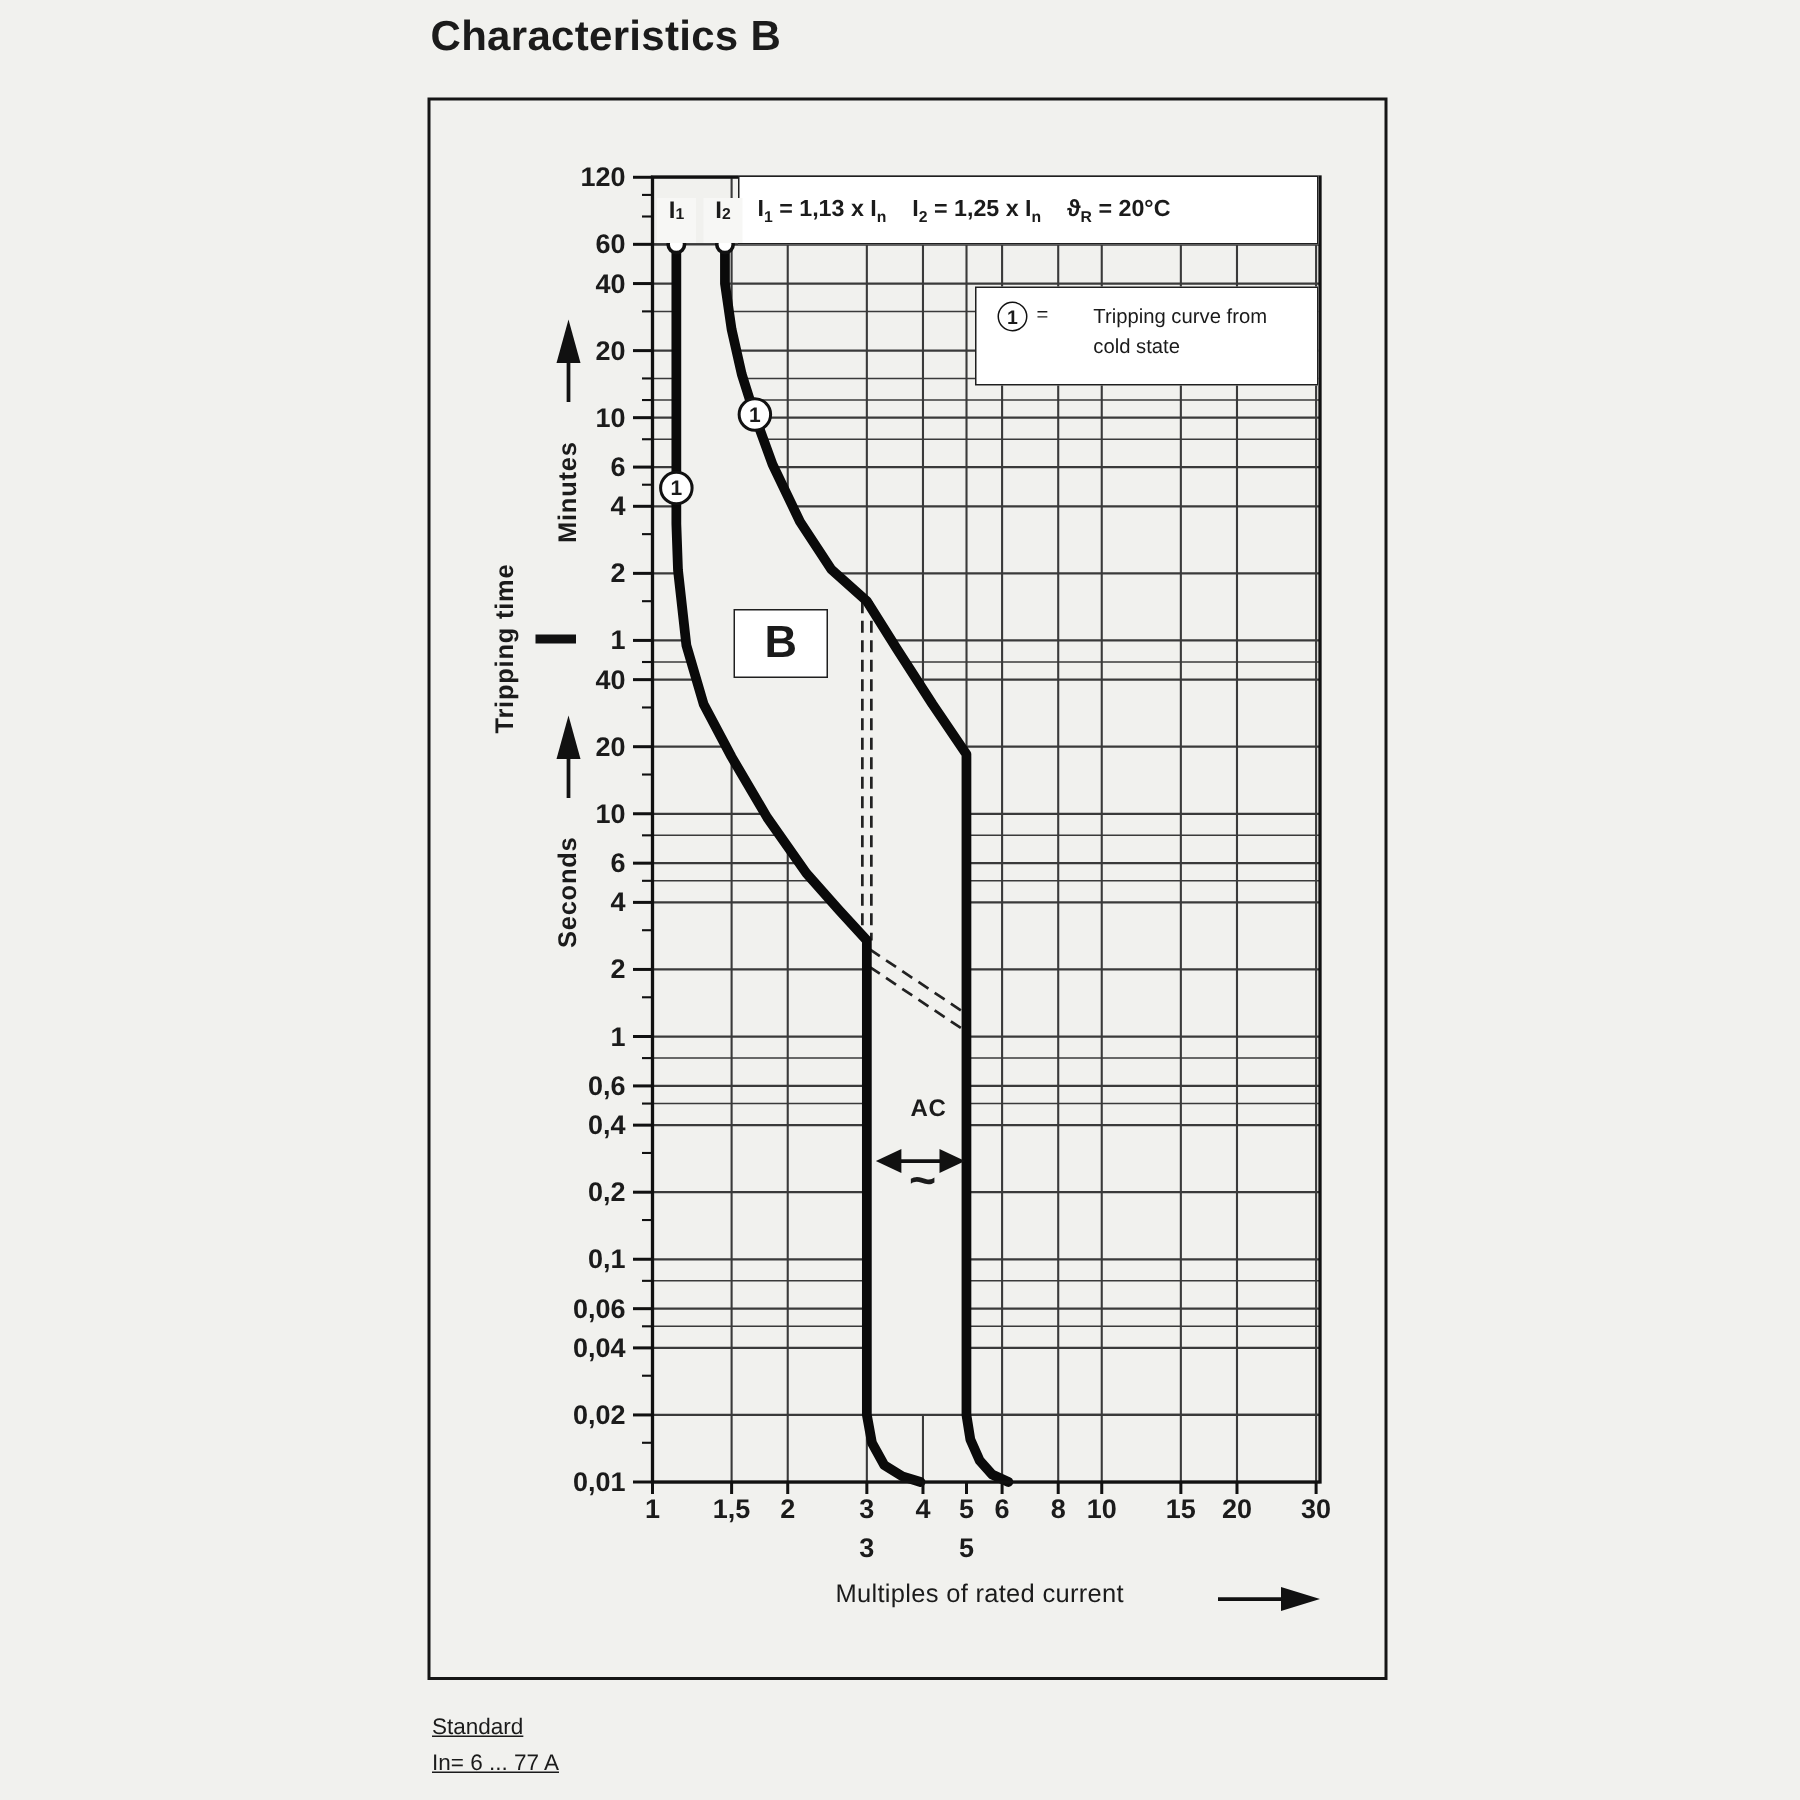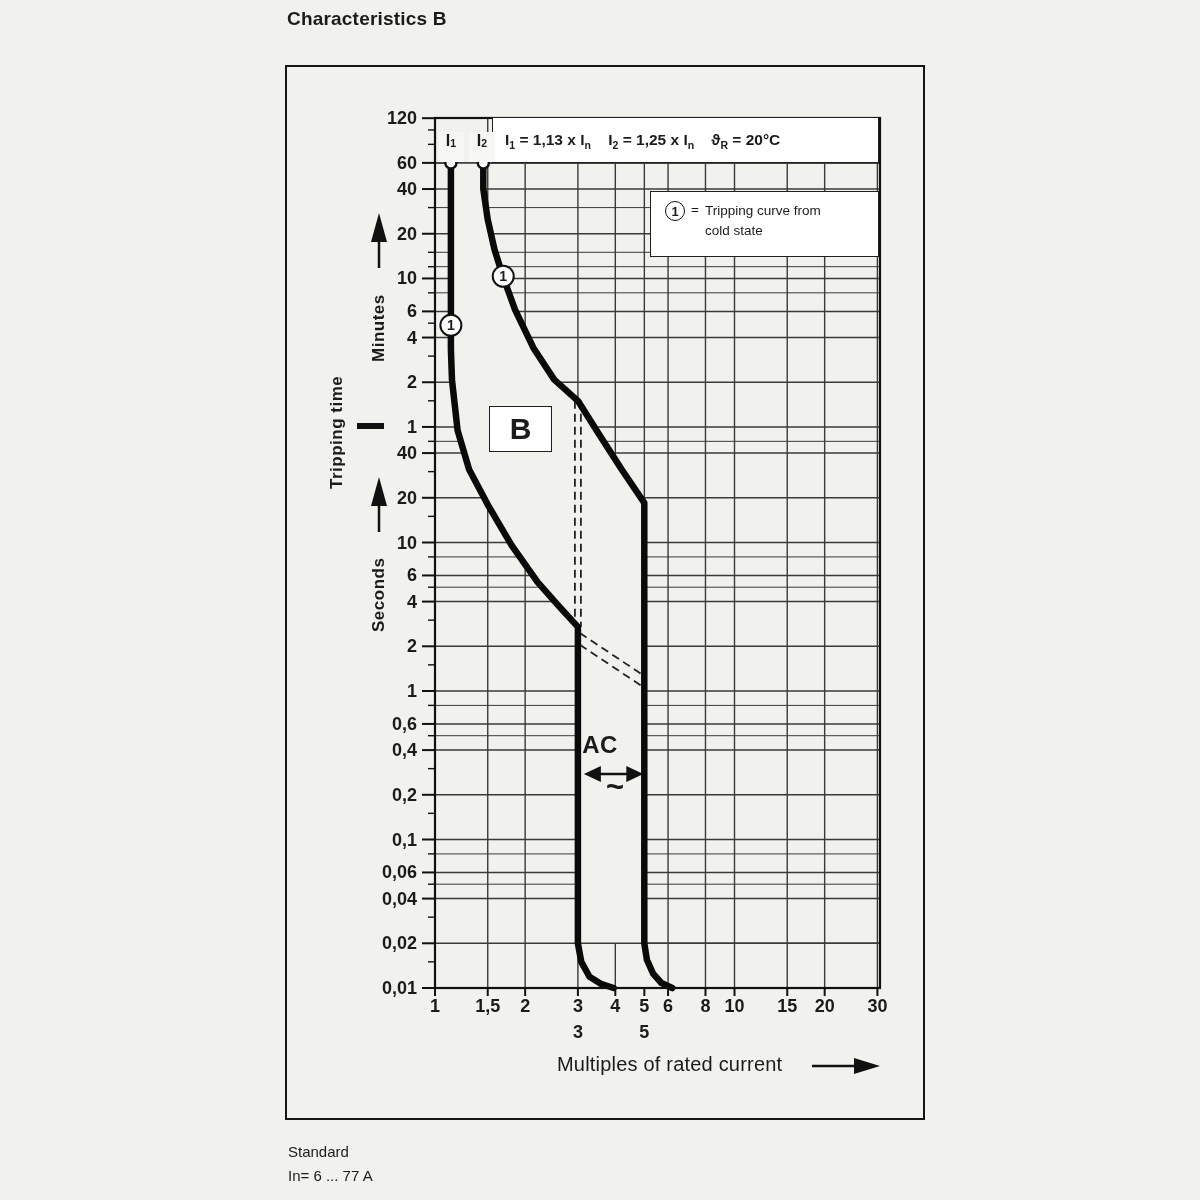--- a/index.html
+++ b/index.html
@@ -1,45 +1,45 @@
 <!DOCTYPE html>
 <html><head>
 <meta charset="utf-8">
 <style>
   html,body{margin:0;padding:0;width:1200px;height:1200px;background:#f1f1ee;
     font-family:"Liberation Sans","DejaVu Sans",sans-serif;color:#1b1b1b;overflow:hidden;position:relative;}
   .abs{position:absolute;}
-  #page-title{left:287px;top:8px;font-size:19px;font-weight:700;letter-spacing:.2px;}
+  #page-title{left:287px;top:8px;font-size:28px;font-weight:700;letter-spacing:.2px;}
   #chart-card{left:285px;top:65px;width:636px;height:1051px;border:2px solid #161616;background:transparent;}
   #plot{left:0;top:0;z-index:2;}
   .overlay{z-index:3;}
   #formula-box{left:492px;top:117px;width:387px;height:46px;background:#ffffff;border:1.5px solid #1f1f1f;
      box-sizing:border-box;display:flex;align-items:center;padding-left:12px;font-size:15.5px;font-weight:700;white-space:pre;}
   .fsub{font-size:10.5px;position:relative;top:4.5px;font-weight:700;}
   #legend-box{left:650px;top:191px;width:229px;height:66px;background:#ffffff;border:1.5px solid #1f1f1f;
      box-sizing:border-box;display:flex;align-items:flex-start;padding:9px 0 0 14px;font-size:13.5px;}
   .lg-circle{display:inline-flex;align-items:center;justify-content:center;width:20px;height:20px;border:1.8px solid #111;
      border-radius:50%;font-size:13px;font-weight:700;box-sizing:border-box;flex:none;background:#fff;}
   .lg-eq{margin:1px 6px 0 6px;font-weight:400;}
-  .lg-text{line-height:1.5;}
+  .lg-text{line-height:1.5;margin-left:24px;}
   #b-box{left:489px;top:406px;width:63px;height:46px;background:#ffffff;border:1.6px solid #1f1f1f;box-sizing:border-box;
      display:flex;align-items:center;justify-content:center;font-size:30px;font-weight:700;}
   .chip{top:132px;width:26px;height:30px;background:#f7f7f5;display:flex;align-items:flex-start;justify-content:center;
      font-size:16px;font-weight:700;}
   #i1-chip{left:438px;}
   #i2-chip{left:469px;}
   .vlabel{writing-mode:vertical-rl;transform:rotate(180deg);font-size:17px;font-weight:600;letter-spacing:.5px;
      display:flex;align-items:center;justify-content:center;width:22px;}
   #minutes-label{left:368px;top:286px;height:84px;}
   #seconds-label{left:368px;top:551px;height:88px;}
   #tripping-label{left:326px;top:358px;height:148px;}
-  #ac-label{left:573px;top:731px;width:54px;text-align:center;font-size:24px;font-weight:700;letter-spacing:.5px;}
+  #ac-label{left:592px;top:731px;width:54px;text-align:center;font-size:16px;font-weight:700;letter-spacing:.5px;}
   #ac-symbol{left:588px;top:772px;width:54px;text-align:center;font-size:31px;font-weight:700;line-height:30px;}
-  #xaxis-label{left:557px;top:1053px;font-size:20px;font-weight:400;letter-spacing:.2px;}
-  #footer{left:288px;top:1140px;font-size:15px;line-height:24px;}
+  #xaxis-label{left:557px;top:1053px;font-size:17px;font-weight:400;letter-spacing:.2px;}
+  #footer{left:288px;top:1140px;font-size:15px;line-height:24px;text-decoration:underline;}
 </style>
 </head>
 <body>
 
 <div class="abs" id="page-title">Characteristics B</div>
 
 <div class="abs" id="chart-card"></div>
 
 <svg class="abs" id="plot" width="1200" height="1200" viewBox="0 0 1200 1200">
     <line x1="487.73933208717654" y1="118" x2="487.73933208717654" y2="988" stroke="#3a3a3a" stroke-width="1.4"></line>

